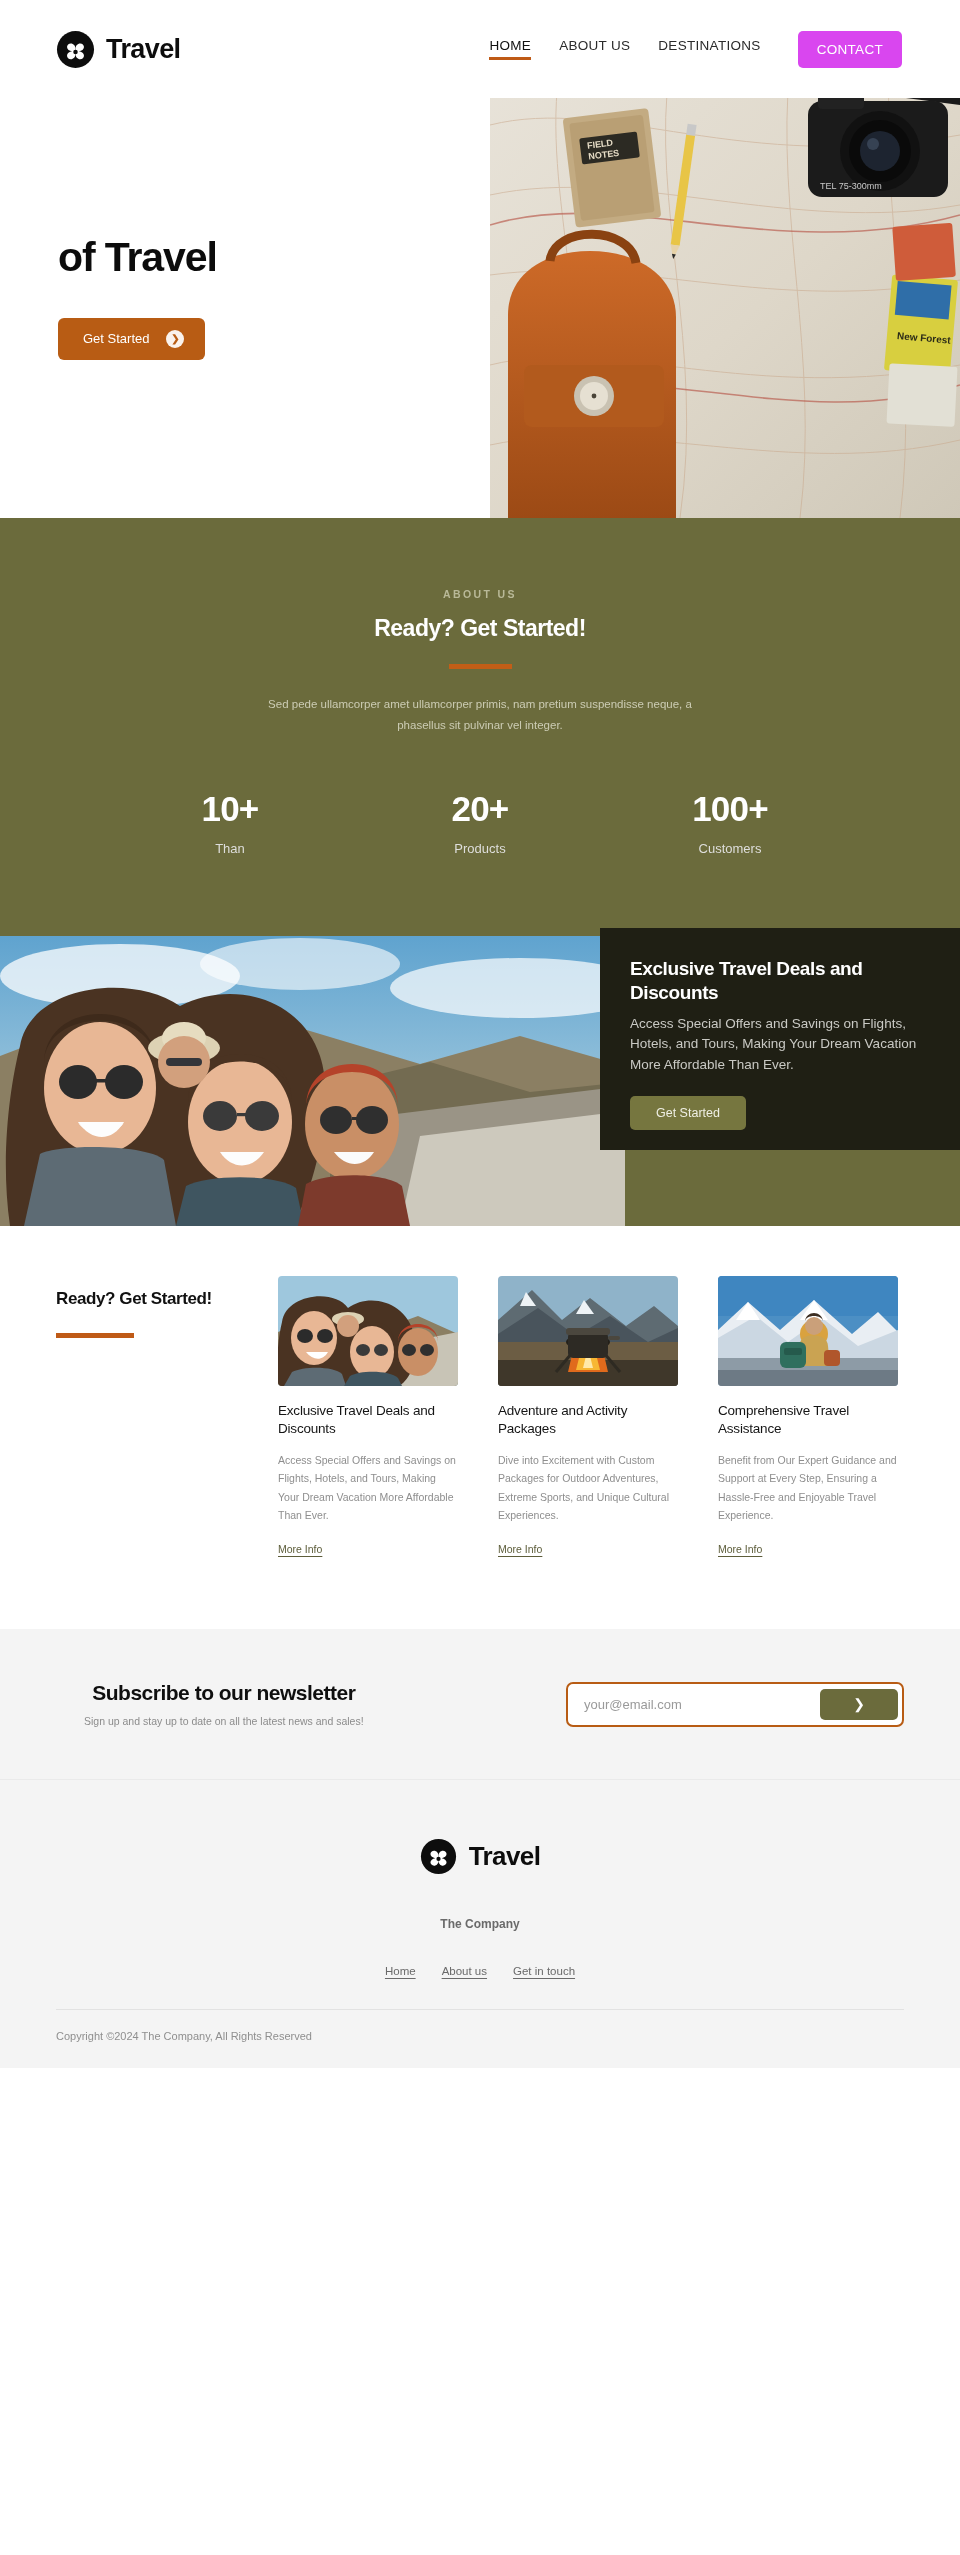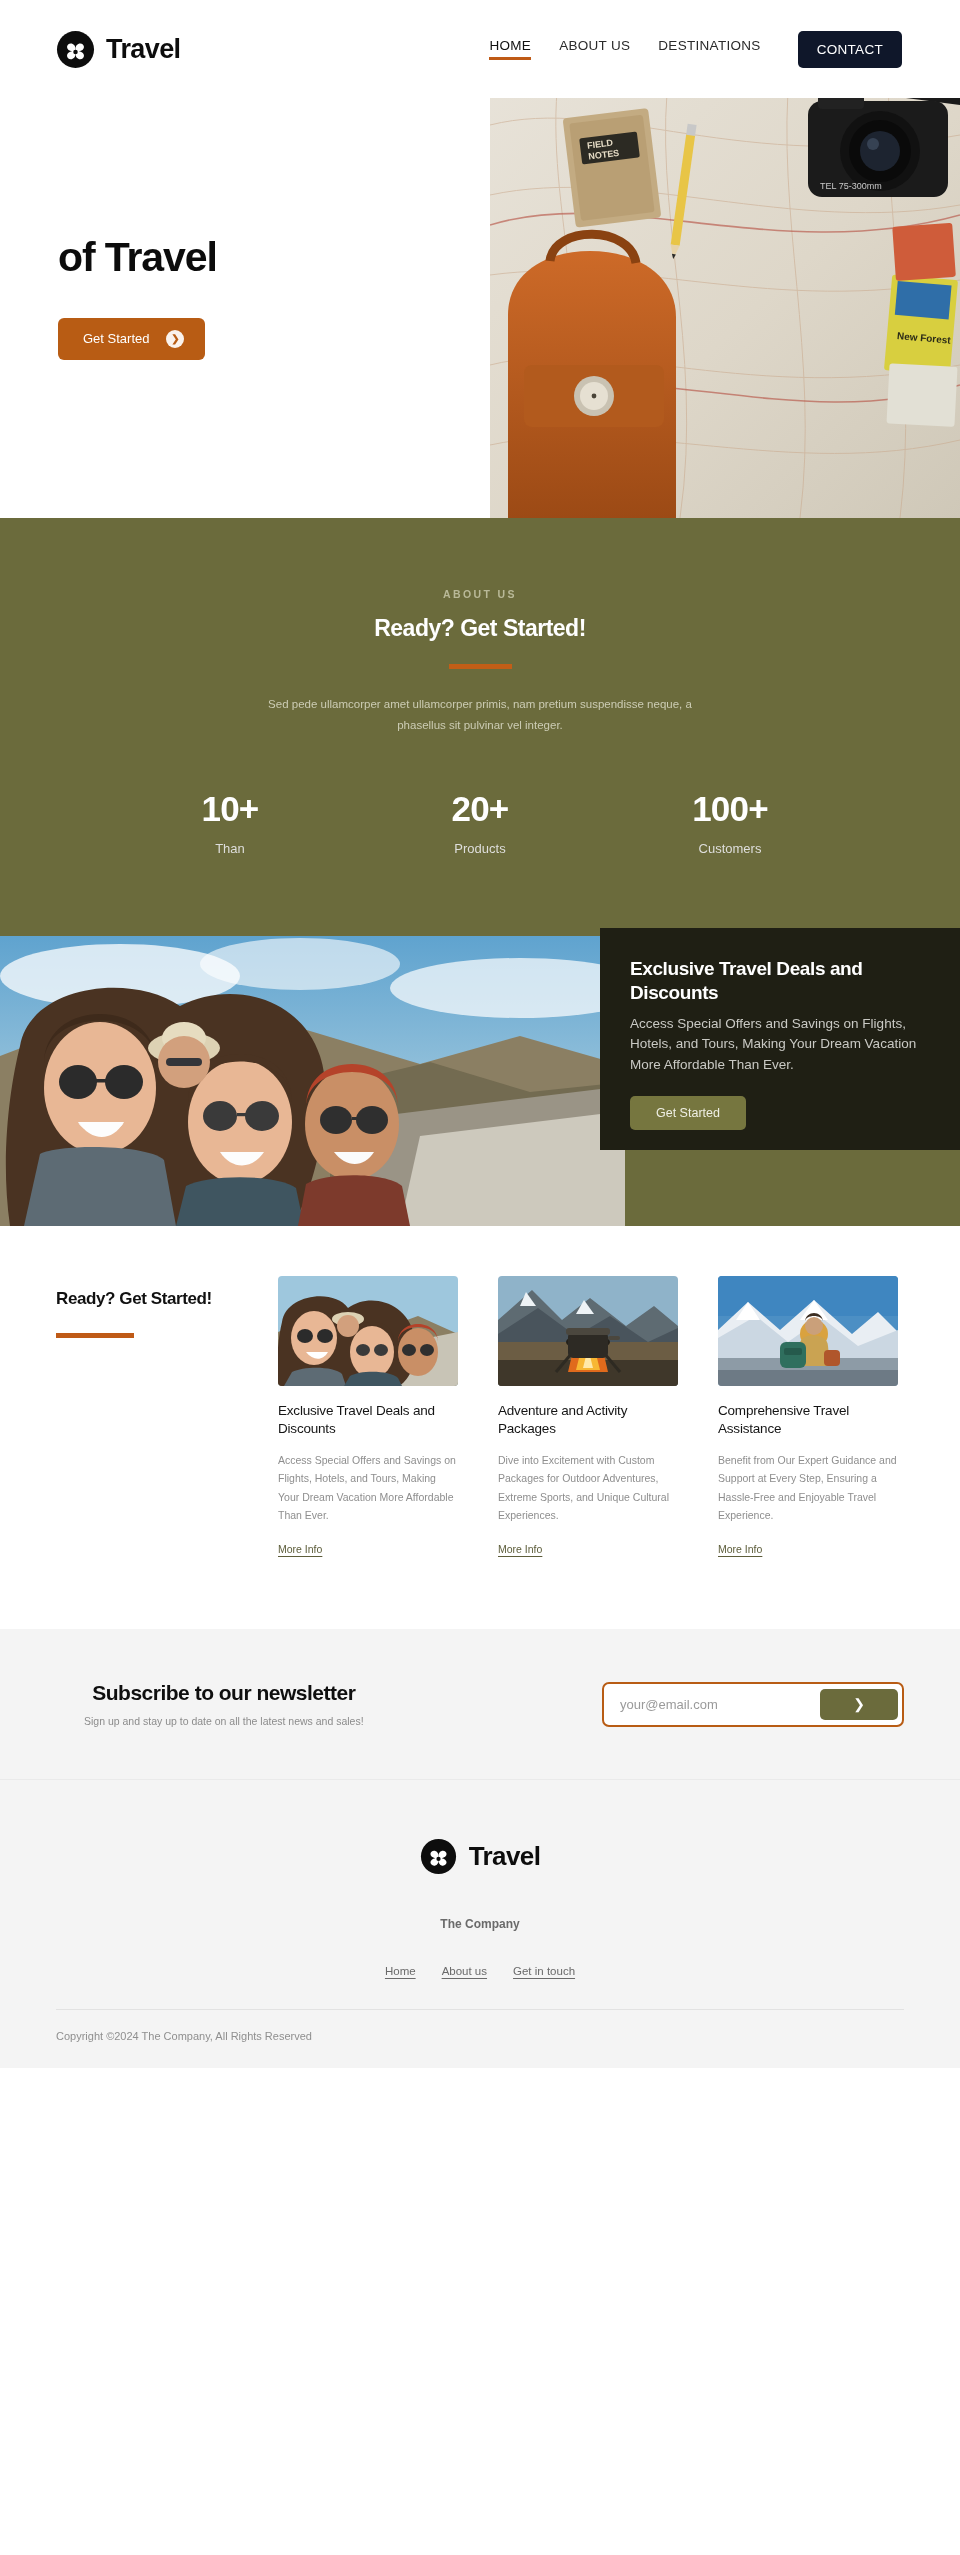--- a/index.html
+++ b/index.html
@@ -42,21 +42,21 @@
   }
   .nav-link.active { color: #111; }
   .nav-link.active::after {
     content: "";
     position: absolute;
     left: 0; right: 0; bottom: 0;
     height: 3px;
     background: #bf5a16;
   }
   .contact-btn {
-    background: #0f172a;
+    background: #d946ef;
     color: #fff;
     font-size: 13.5px;
     letter-spacing: 0.3px;
     border: none;
     border-radius: 5px;
     padding: 11px 19px;
     cursor: pointer;
     font-family: inherit;
     margin-left: 9px;
   }
@@ -297,21 +297,21 @@
     color: #8c8c8c;
     text-align: center;
   }
   .nl-form {
     display: flex;
     align-items: center;
     background: #fff;
     border: 2px solid #b85c14;
     border-radius: 7px;
     padding: 4px;
-    width: 302px;
+    width: 338px;
   }
   .nl-input {
     flex: 1;
     border: none;
     outline: none;
     font-size: 13px;
     padding: 9px 12px;
     font-family: inherit;
     color: #333;
     background: transparent;

